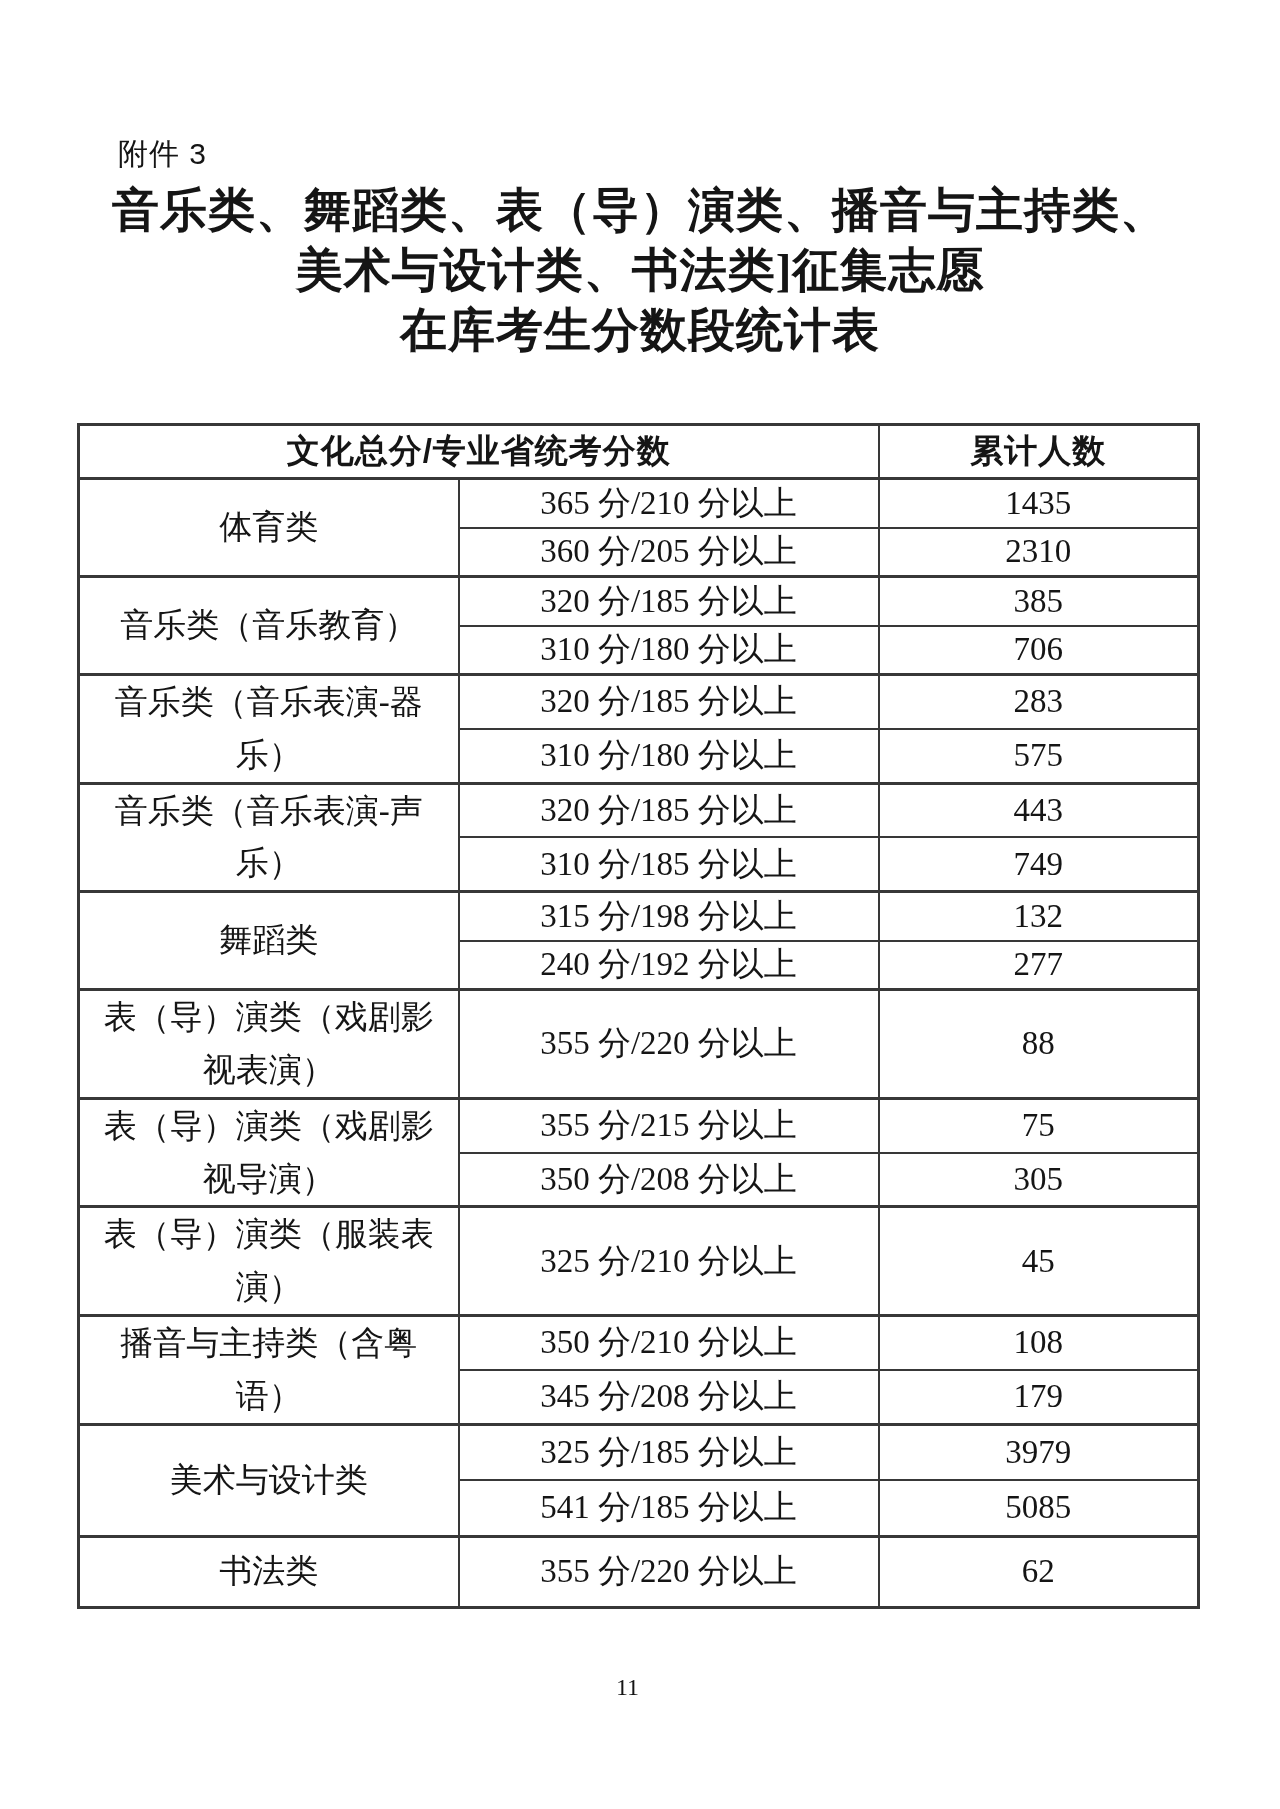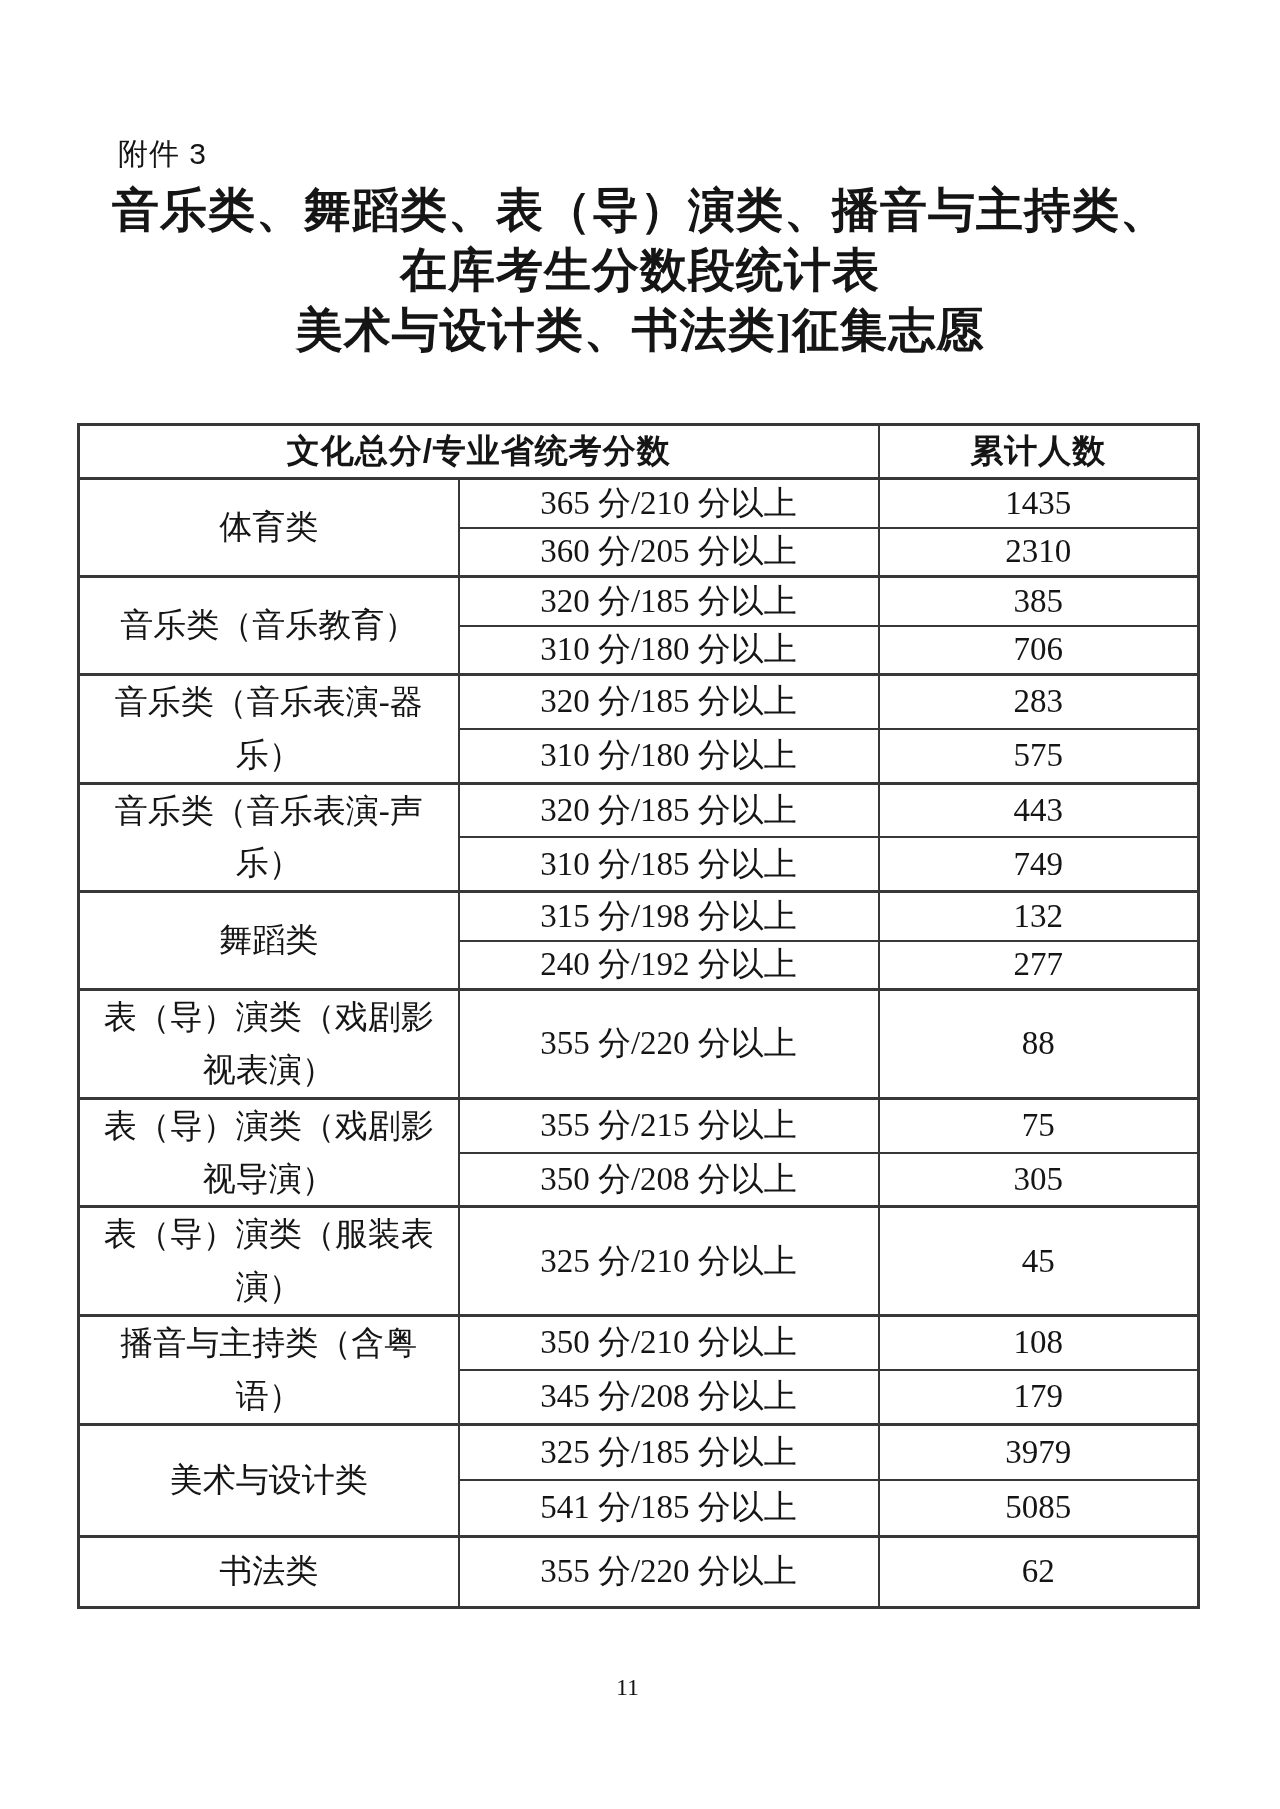--- a/index.html
+++ b/index.html
@@ -71,22 +71,22 @@
     font-size: 24px;
   }
 </style>
 </head>
 <body>
 
 <div class="attachment">附件 3</div>
 
 <div class="doc-title">
   <div>音乐类、舞蹈类、表（导）演类、播音与主持类、</div>
+  <div>美术与设计类、书法类]征集志愿</div>
   <div>在库考生分数段统计表</div>
-  <div>美术与设计类、书法类]征集志愿</div>
 </div>
 
 <table class="stats-table">
   <colgroup>
     <col style="width:380px">
     <col style="width:420px">
     <col style="width:320px">
   </colgroup>
   <thead>
     <tr>

